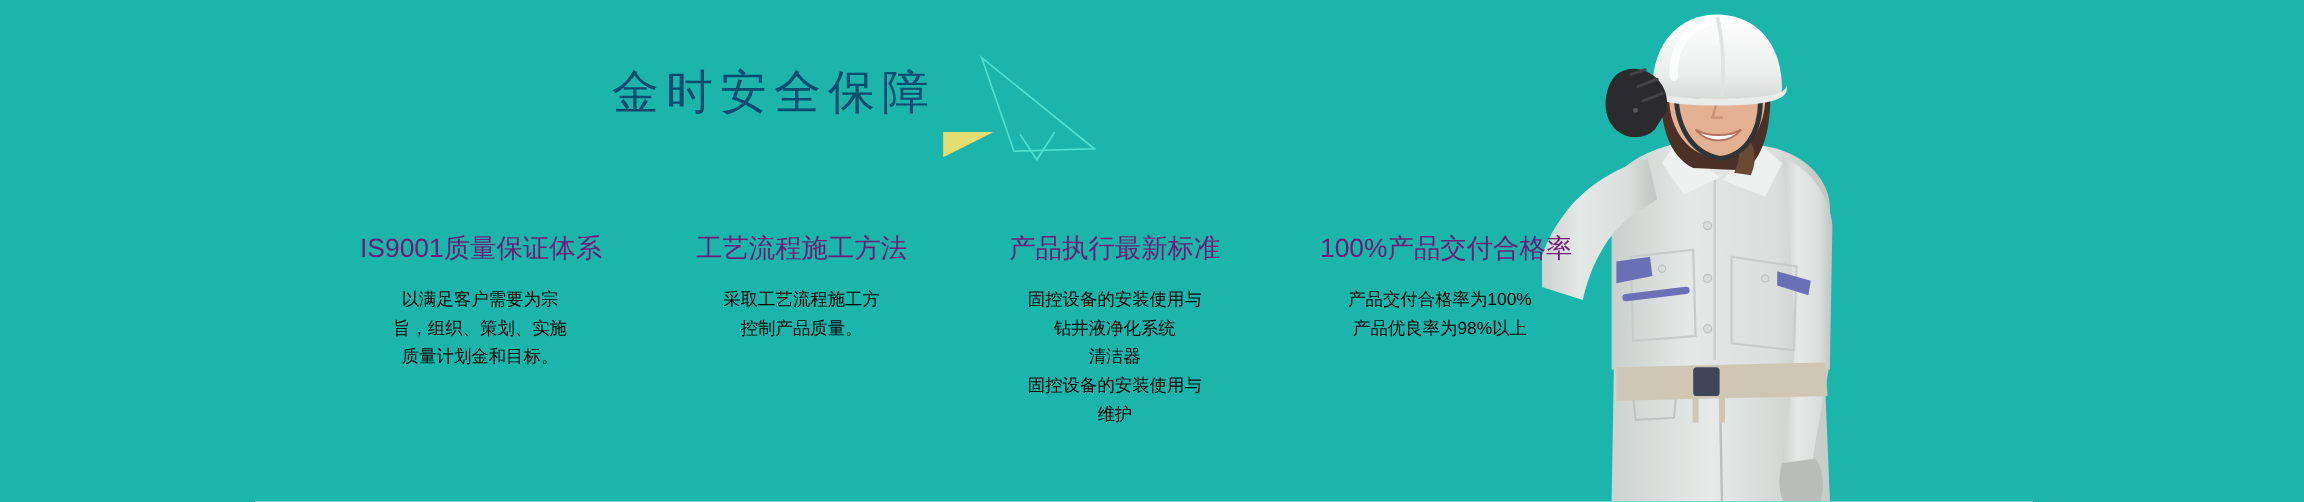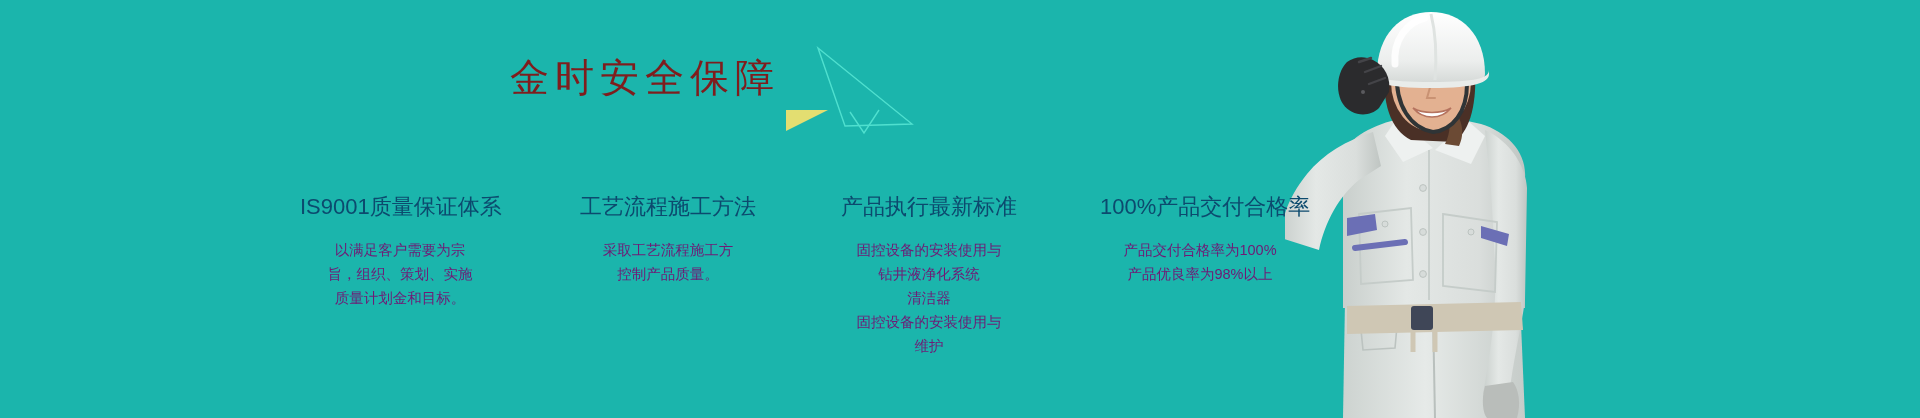--- a/index.html
+++ b/index.html
@@ -29,21 +29,21 @@
     pointer-events: none;
   }
 
   
   #headline {
     position: absolute;
     left: 0;
     top: 50px;
     width: 1290px;
     text-align: center;
-    color: #7f1d1d;
+    color: #0c4a6e;
     font-size: 39px;
     letter-spacing: 6px;
     line-height: 56px;
     font-weight: 400;
     white-space: nowrap;
     z-index: 3;
   }
 
   
   #columns {
@@ -53,29 +53,29 @@
     width: 1000px;
     display: flex;
     align-items: flex-start;
     justify-content: space-between;
     z-index: 3;
   }
   .col {
     text-align: center;
   }
   .col-title {
-    color: #0c4a6e;
+    color: #701a75;
     font-size: 22px;
     line-height: 30px;
     white-space: nowrap;
     font-weight: 400;
     margin-bottom: 16px;
   }
   .col-body {
-    color: #701a75;
+    color: #000000;
     font-size: 14.5px;
     line-height: 24px;
   }
   .col-body div {
     white-space: nowrap;
   }
 
   .c1 { width: 200px; }
   .c2 { width: 180px; }
   .c3 { width: 186px; }

